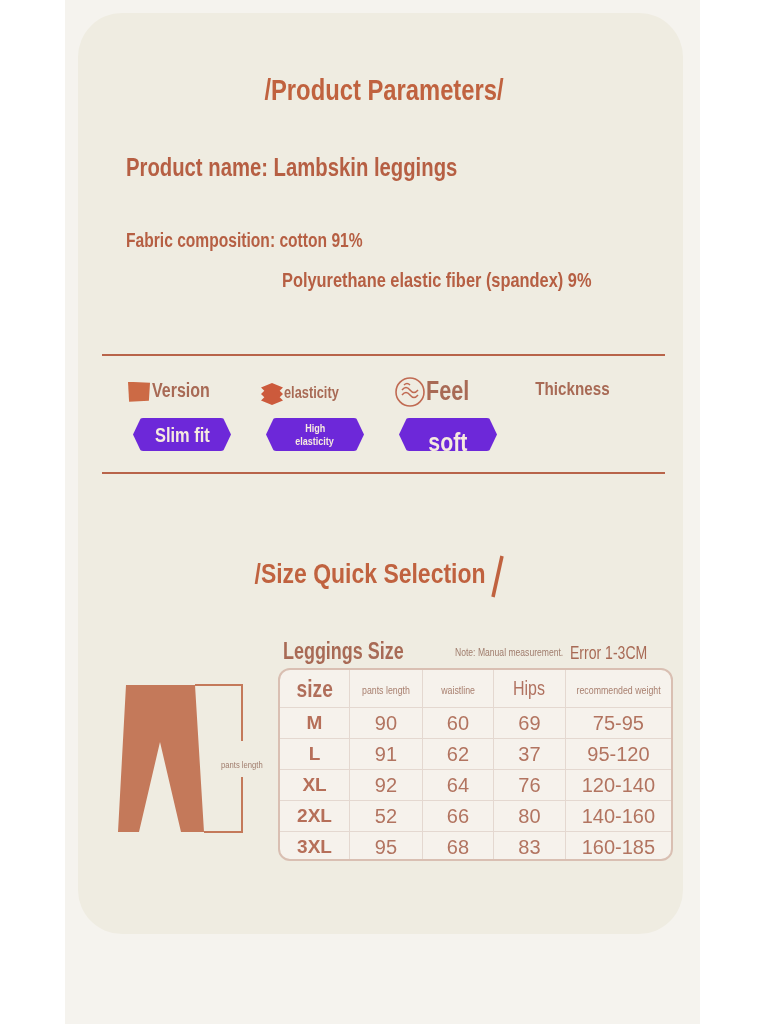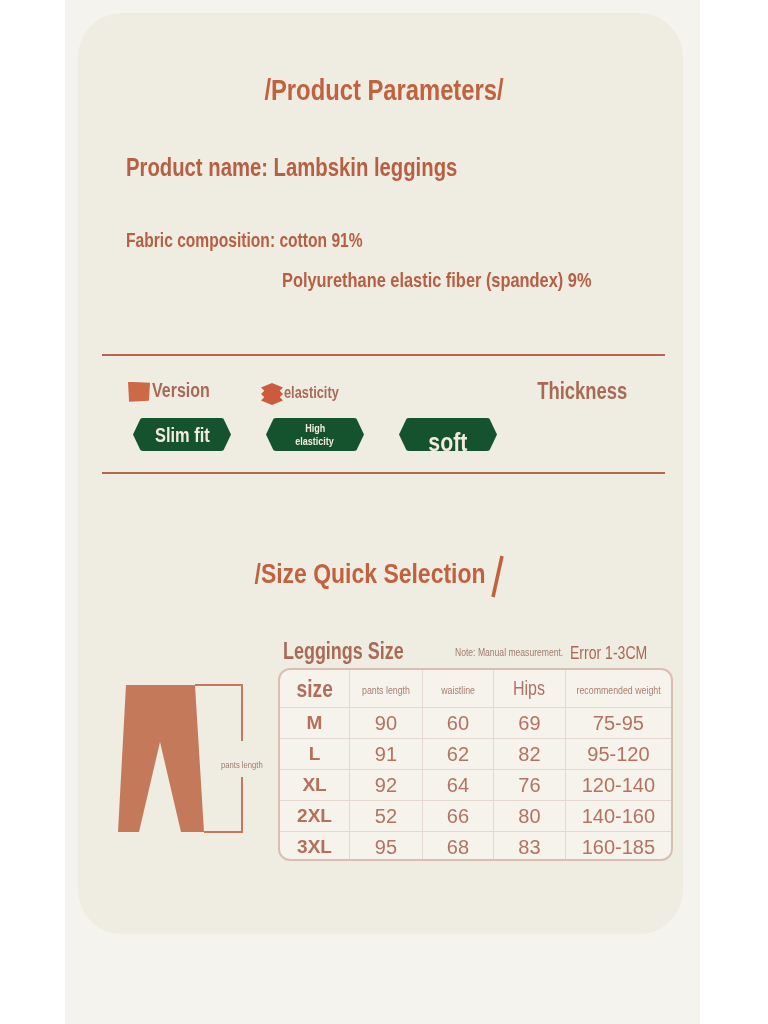--- a/index.html
+++ b/index.html
@@ -53,21 +53,21 @@
     }
     .feature-label {
       position: absolute; top: 4px; left: 0; width: 130px; text-align: left;
       color: #a86a55;
       font-weight: bold;
       white-space: nowrap;
     }
     .feature-label .lbl { display: inline-block; transform: scaleX(0.8); }
     .pill {
       position: absolute; top: 43px; left: 5px; width: 98px; height: 33px;
-      background: #14532d;
+      background: #6d28d9;
       clip-path: polygon(8% 0, 92% 0, 100% 50%, 92% 100%, 8% 100%, 0 50%);
       border-radius: 10px;
       color: #f6eadf;
       display: flex; align-items: center; justify-content: center;
       text-align: center;
       font-weight: bold;
     }
     .pill span { display: inline-block; transform: scaleX(0.82); line-height: 1.1; }
     .icon-sq {
       display: inline-block; width: 22px; height: 20px; background: #cc6a45;
@@ -161,27 +161,35 @@
   <div class="feature-label" style="font-size:16px; top:8px;">
     <span class="icon-stack"></span><span class="lbl" style="transform-origin:left;">elasticity</span>
   </div>
   <div class="pill" style="font-size:11px; flex-direction:column;">
     <span>High</span>
     <span>elasticity</span>
   </div>
 </div>
 
 <div class="feature" style="left:394px;">
+  <div class="feature-label" style="font-size:27px; top:0px;">
+    <svg class="icon-wave" viewBox="0 0 32 32">
+      <circle cx="16" cy="16" r="14" fill="none" stroke="#c06a52" stroke-width="1.6"></circle>
+      <path d="M8 14 q4 -5 8 0 t8 0" fill="none" stroke="#c06a52" stroke-width="1.5"></path>
+      <path d="M8 19 q4 -5 8 0 t8 0" fill="none" stroke="#c06a52" stroke-width="1.5"></path>
+      <path d="M10 9 q3 -3 6 0" fill="none" stroke="#c06a52" stroke-width="1.5"></path>
+    </svg><span class="lbl" style="transform-origin:left; vertical-align:middle;">Feel</span>
+  </div>
   <div class="pill" style="font-size:26px; align-items:flex-end; overflow:hidden;">
     <span style="margin-bottom:-6px;">soft</span>
   </div>
 </div>
 
 <div class="feature" style="left:526px;">
-  <div class="feature-label" style="font-size:23px; top:3px;">
+  <div class="feature-label" style="font-size:19px; top:3px;">
     <span class="lbl">Thickness</span>
   </div>
 </div>
 
 <div class="divider div-2"></div>
 
 <div class="title t-size">/Size Quick Selection</div>
 <svg class="slash-big" viewBox="0 0 14 44">
   <line x1="12" y1="1" x2="3" y2="42" stroke="#c0623f" stroke-width="3.5"></line>
 </svg>
@@ -218,21 +226,21 @@
       <td class="sz">M</td>
       <td>90</td>
       <td>60</td>
       <td>69</td>
       <td>75-95</td>
     </tr>
     <tr>
       <td class="sz">L</td>
       <td>91</td>
       <td>62</td>
-      <td>82</td>
+      <td>37</td>
       <td>95-120</td>
     </tr>
     <tr>
       <td class="sz">XL</td>
       <td>92</td>
       <td>64</td>
       <td>76</td>
       <td>120-140</td>
     </tr>
     <tr>

